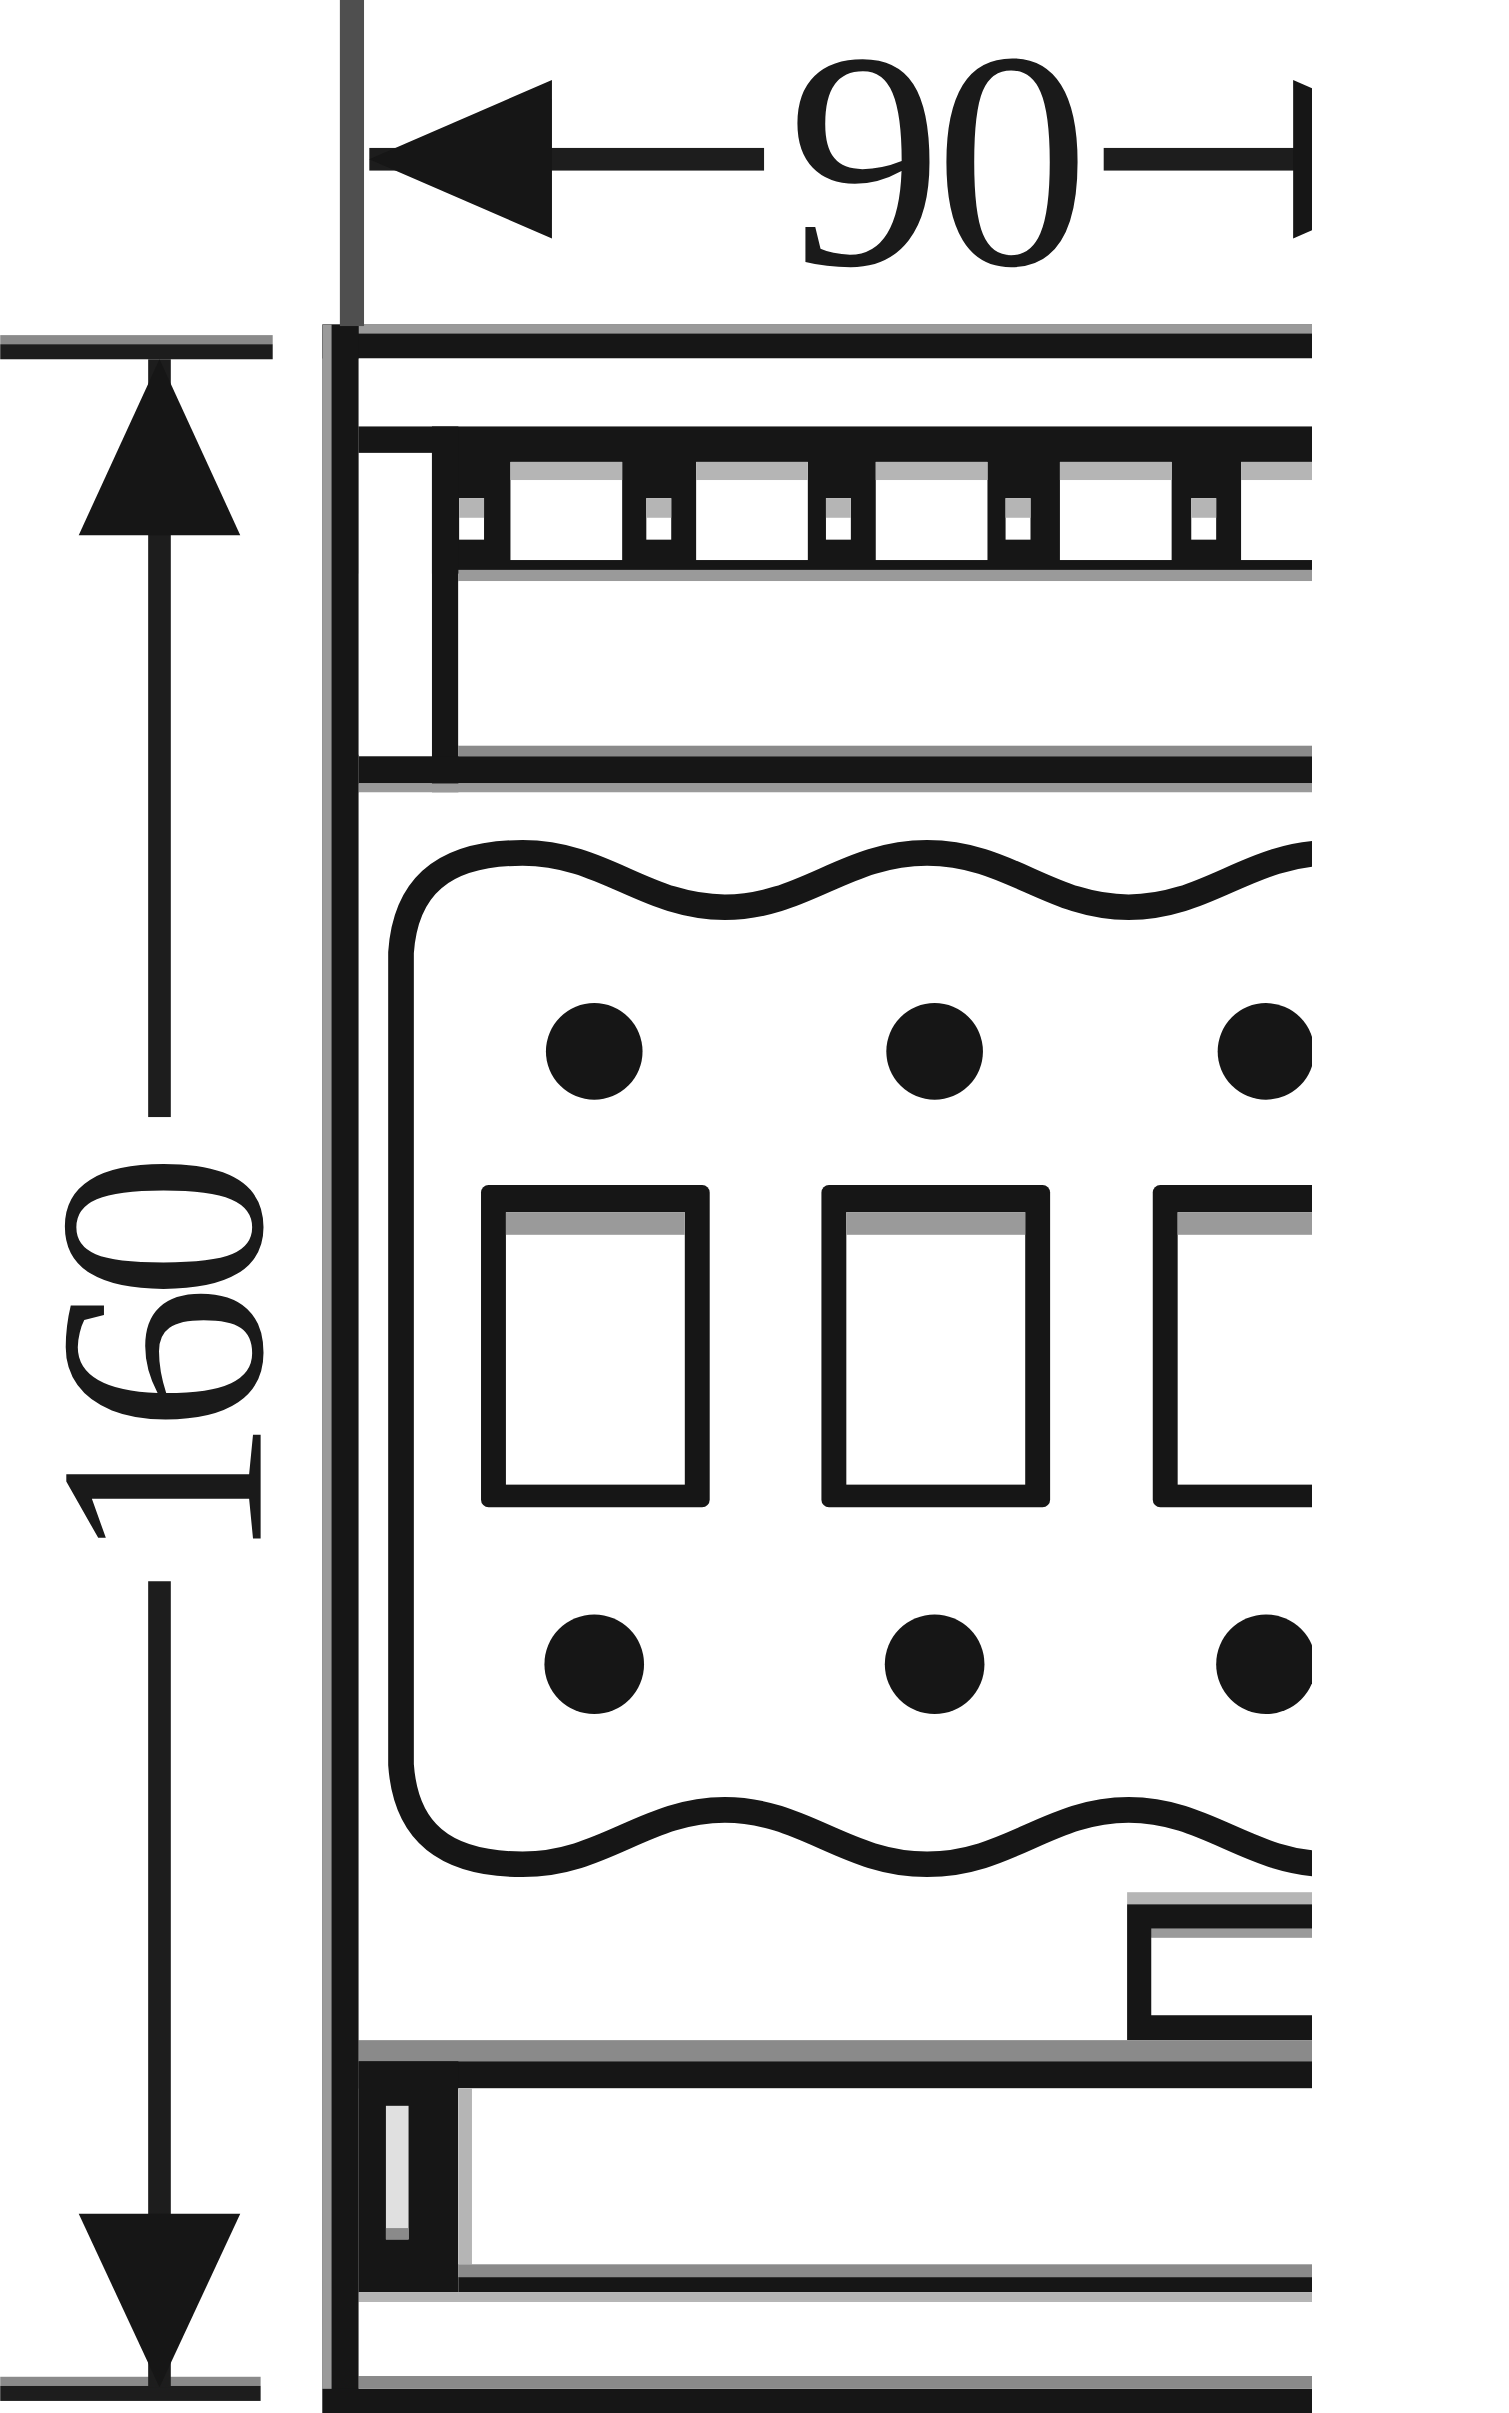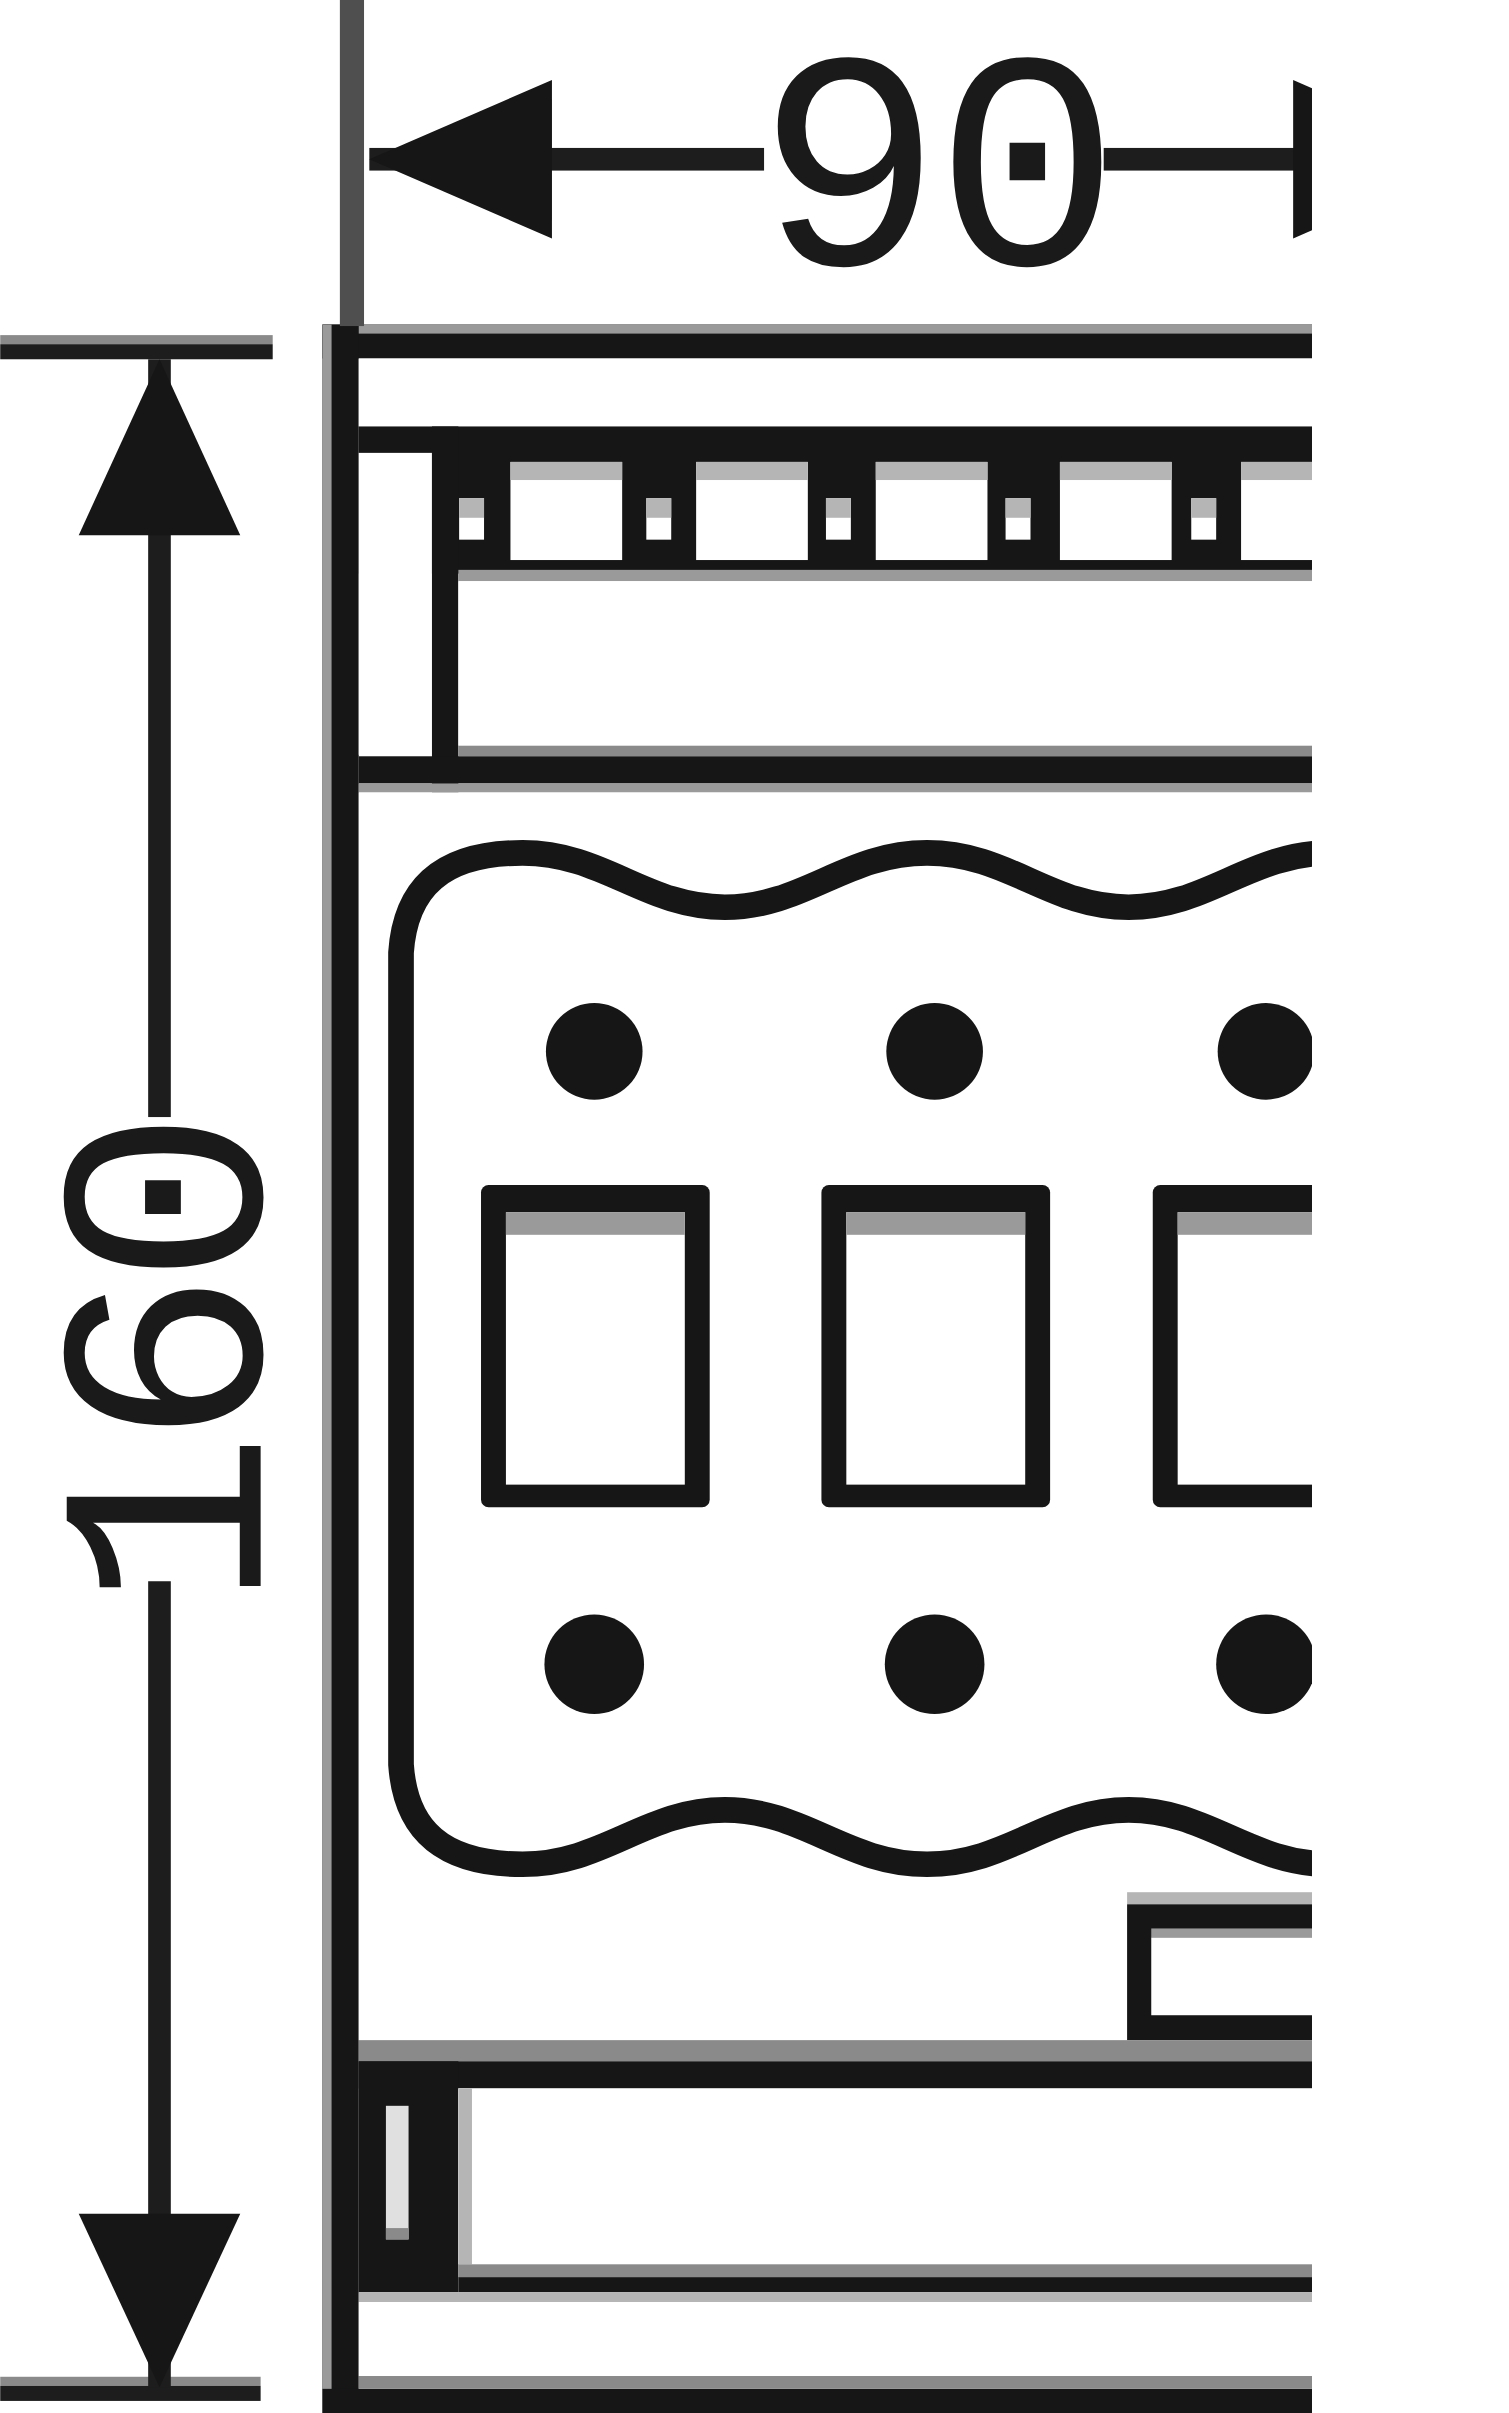--- a/index.html
+++ b/index.html
@@ -1,17 +1,17 @@
 <!DOCTYPE html>
 <html style="font-size:12px"><head>
 <meta charset="utf-8">
 <style>
   html,body{margin:0;padding:0;background:#ffffff;}
   .stage{position:relative;width:1312px;height:2413px;background:#ffffff;overflow:hidden;
-         font-family:Liberation Mono, monospace;}
+         font-family:Liberation Serif, serif;}
   svg{position:absolute;inset:0;display:block;}
   .ink{fill:#161616;}
   .ink2{fill:#1d1d1d;}
   .ext{fill:#4f4f4f;}
   .gray{fill:#8a8a8a;}
   .gray2{fill:#9a9a9a;}
   .gray3{fill:#b5b5b5;}
   .gray4{fill:#6e6e6e;}
   .white{fill:#ffffff;}
   .offwhite{fill:#e0e0e0;}

